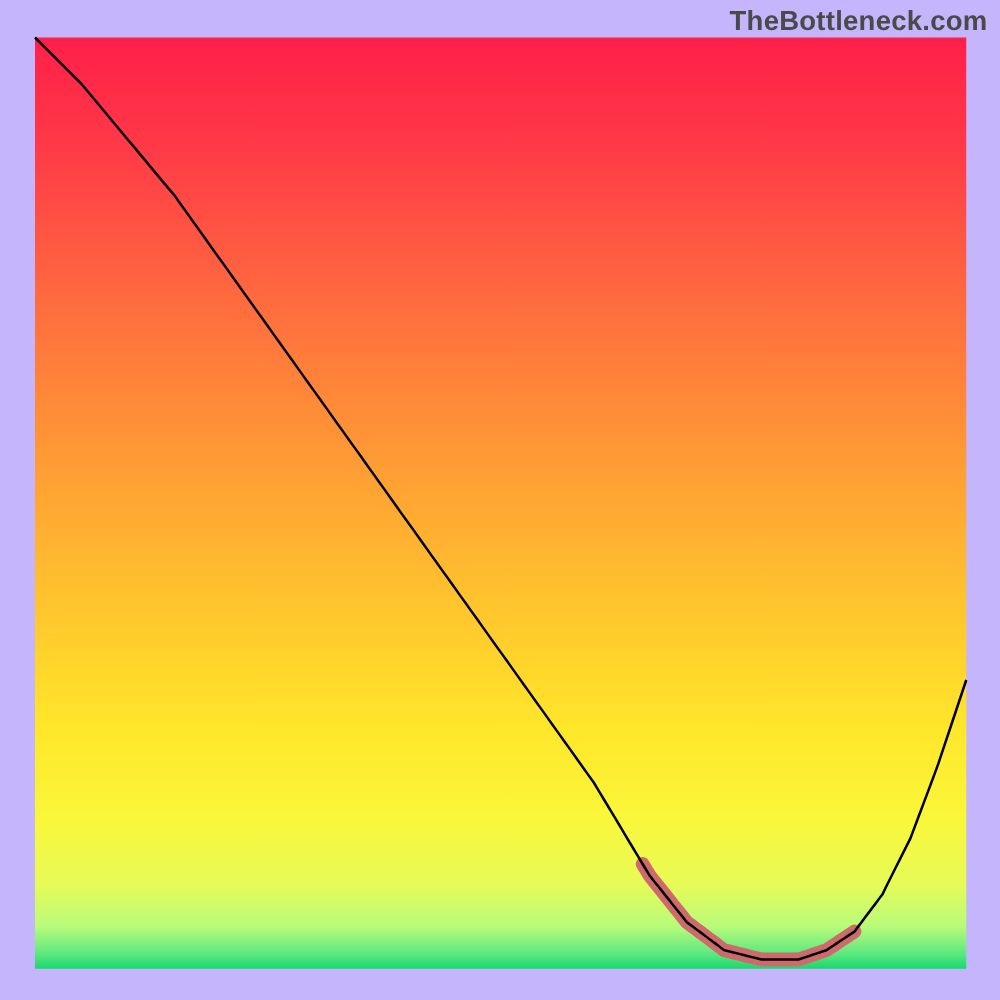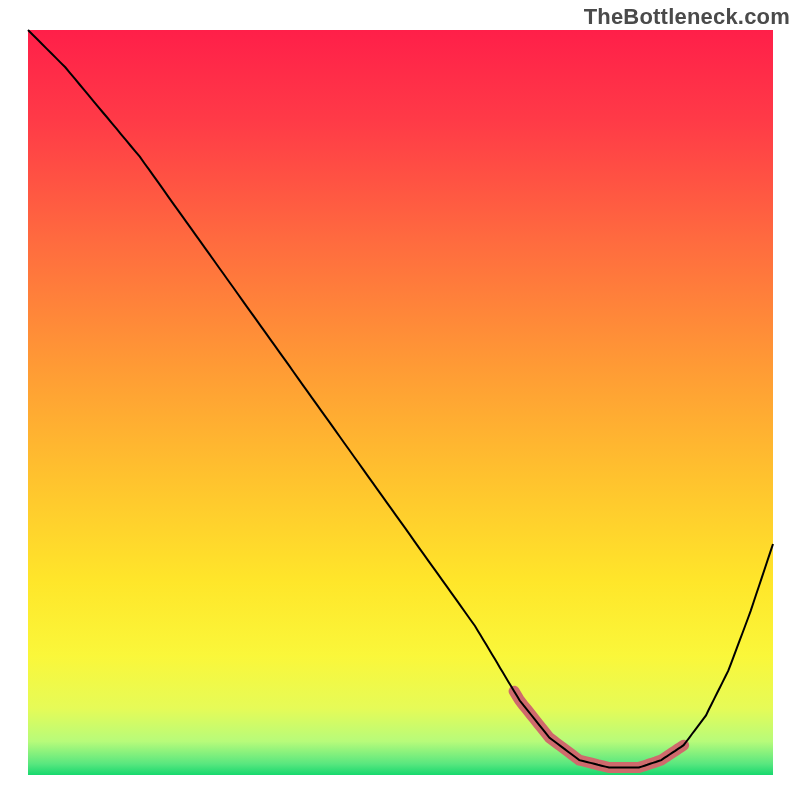--- a/index.html
+++ b/index.html
@@ -8,21 +8,21 @@
     width: 800px;
     height: 800px;
     background: #000;
     overflow: hidden;
     font-family: Arial, Helvetica, sans-serif;
   }
   .frame {
     position: relative;
     width: 800px;
     height: 800px;
-    background: #ffffff;
+    background: #c4b5fd;
   }
   .watermark {
     position: absolute;
     top: 4px;
     right: 10px;
     color: #4a4a4a;
     font-size: 22px;
     font-weight: 600;
     letter-spacing: 0.2px;
     z-index: 5;

